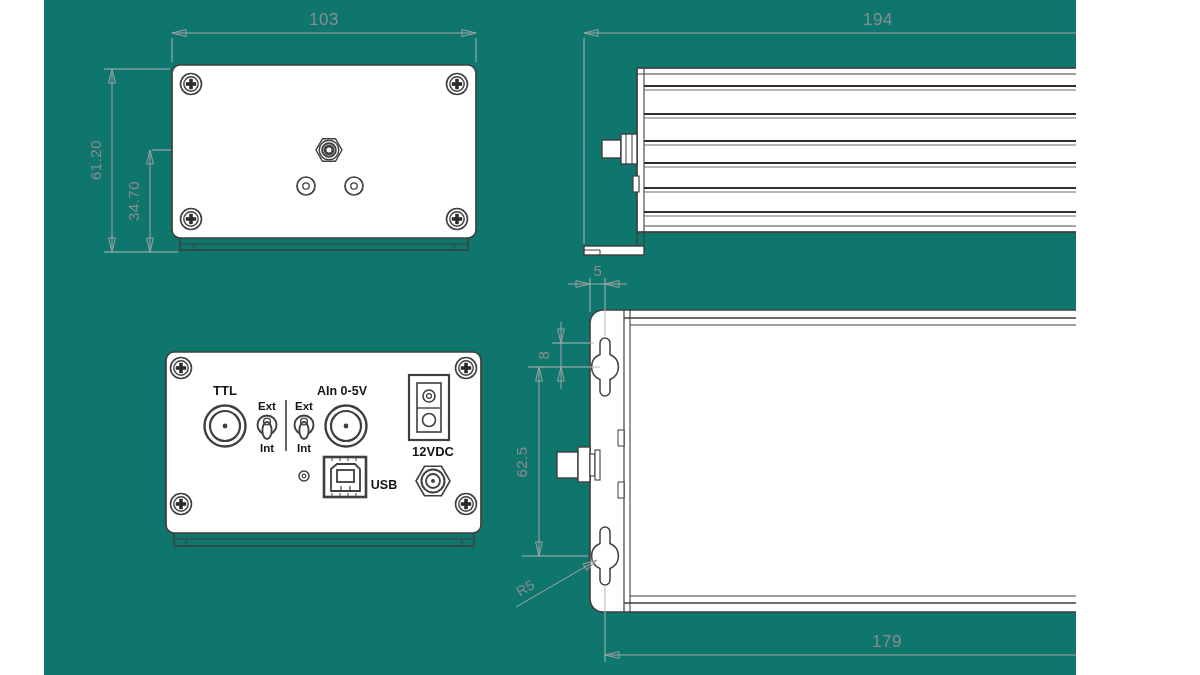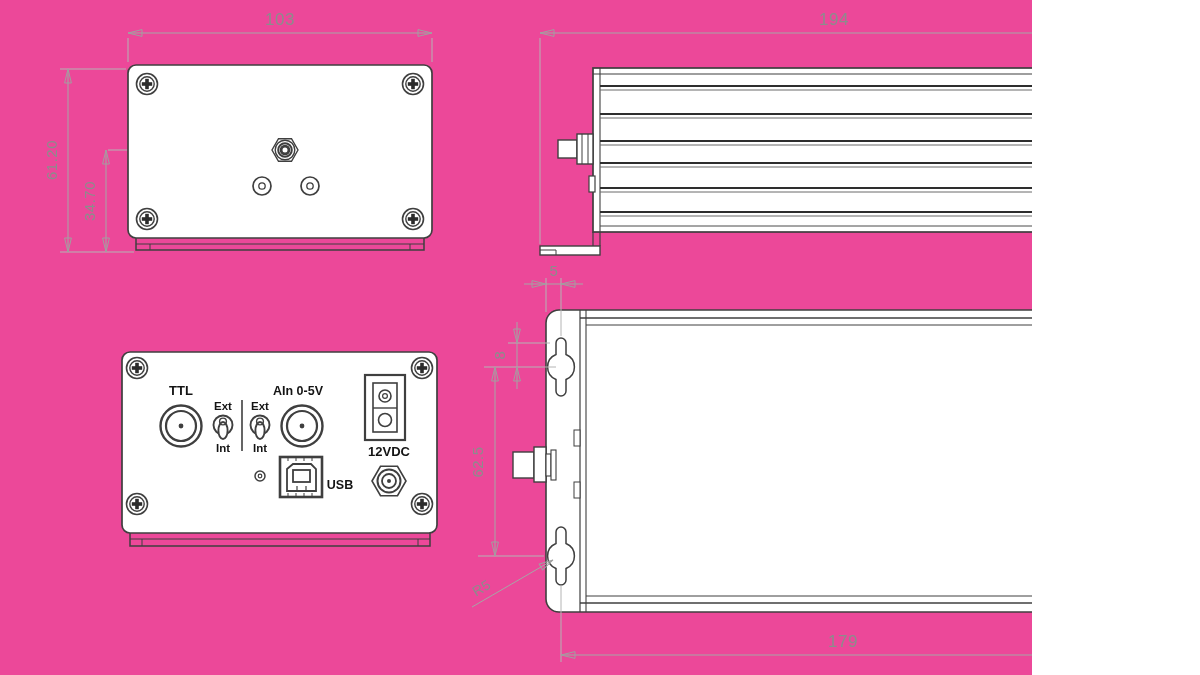--- a/index.html
+++ b/index.html
@@ -1,17 +1,17 @@
 <!DOCTYPE html>
 <html><head>
 <meta charset="utf-8">
 <style>
   html,body{margin:0;padding:0;background:#ffffff;}
-  .stage{position:relative;width:1032px;height:675px;background:#ec4899;overflow:hidden;
-         font-family:"Liberation Sans",sans-serif;}
+  .stage{position:relative;width:1032px;height:675px;background:#0f766e;overflow:hidden;
+         font-family:"Liberation Sans",sans-serif;margin-left:44px;}
   svg text{font-family:"Liberation Sans",sans-serif;}
   .dim-text{fill:#8c8c8c;letter-spacing:0.5px;}
   .label-text{fill:#141414;font-weight:700;}
   .ext{stroke:#b4b4b4;stroke-width:1;fill:none;}
   .dim{stroke:#a6a6a6;stroke-width:1;fill:none;}
   .ln{stroke:#3f3f3f;fill:none;}
   .wf{fill:#ffffff;}
 </style>
 </head>
 <body>

